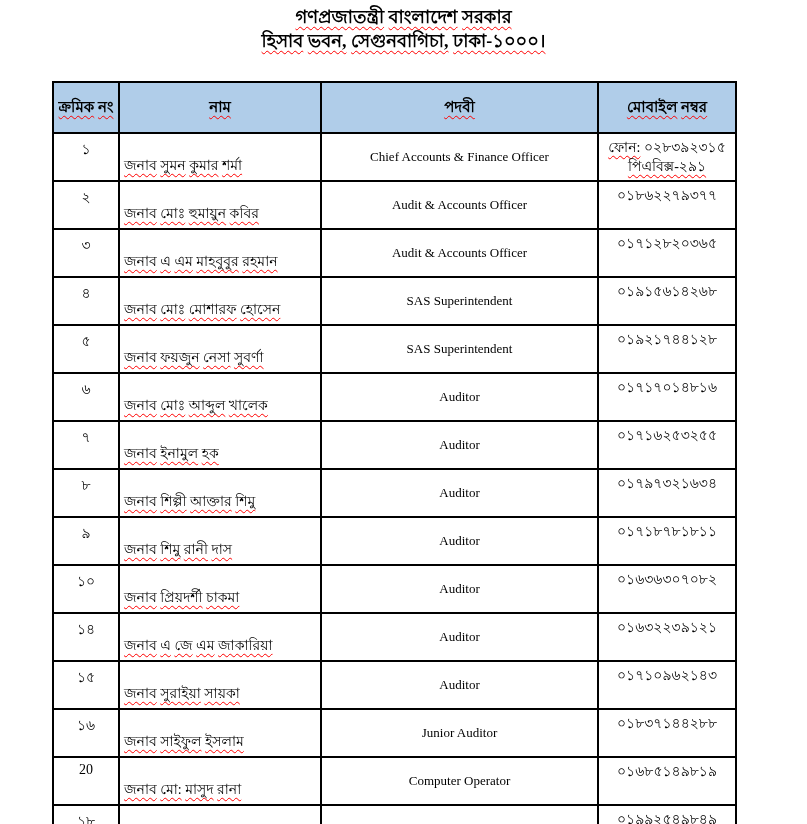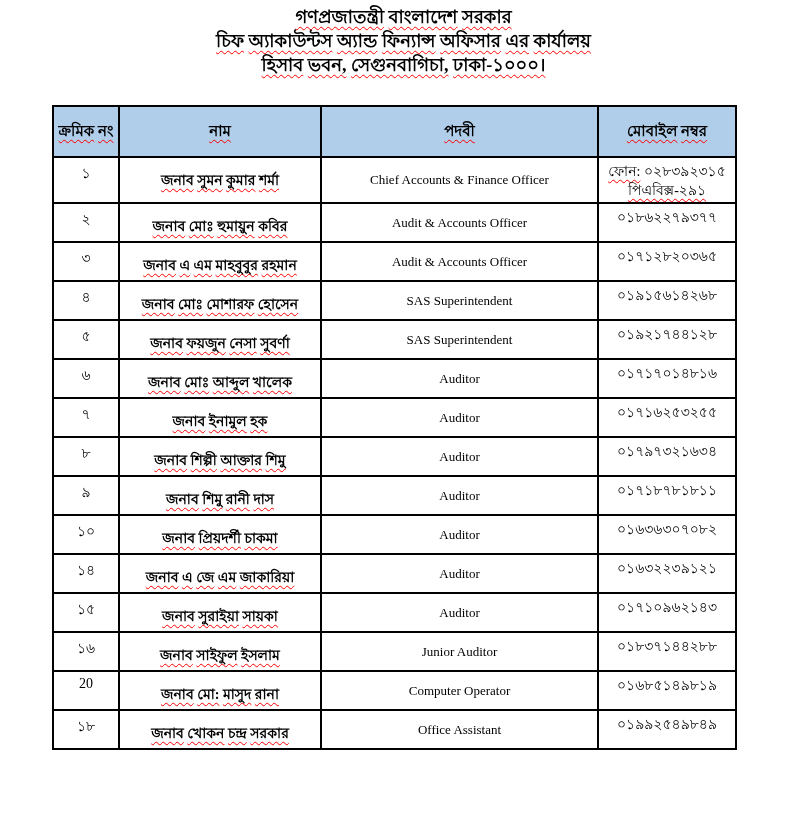--- a/index.html
+++ b/index.html
@@ -46,25 +46,24 @@
   }
   tr.data-row { height: 34px; }
   td { padding: 2px 4px; }
   td.serial {
     text-align: center;
     vertical-align: top;
     font-size: 14px;
     padding-top: 4px;
   }
   td.name {
-    text-align: center;
+    text-align: left;
     vertical-align: top;
     font-size: 14px;
-    padding-top: 11px;
-    font-weight: bold;
+    padding-top: 20px;
   }
   td.designation {
     text-align: center;
     vertical-align: middle;
     font-size: 13px;
   }
   td.mobile {
     text-align: center;
     vertical-align: top;
     font-size: 14px;
@@ -80,21 +79,20 @@
     text-decoration-skip-ink: none;
   }
 </style>
 </head>
 <body>
 
 <div class="page">
 
   <div class="doc-header">
     <div class="title-line"><span class="wavy">গণপ্রজাতন্ত্রী</span> <span class="wavy">বাংলাদেশ</span> <span class="wavy">সরকার</span></div>
-    <div class="title-line"><span class="wavy">চিফ</span> <span class="wavy">অ্যাকাউন্টস</span> <span class="wavy">অ্যান্ড</span> <span class="wavy">ফিন্যান্স</span> <span class="wavy">অফিসার</span> <span class="wavy">এর</span> <span class="wavy">কার্যালয়</span></div>
     <div class="title-line"><span class="wavy">হিসাব</span> <span class="wavy">ভবন,</span> <span class="wavy">সেগুনবাগিচা,</span> <span class="wavy">ঢাকা-১০০০।</span></div>
   </div>
 
   <table class="contact-table">
     <colgroup>
       <col style="width:66px">
       <col style="width:202px">
       <col style="width:277px">
       <col style="width:138px">
     </colgroup>

